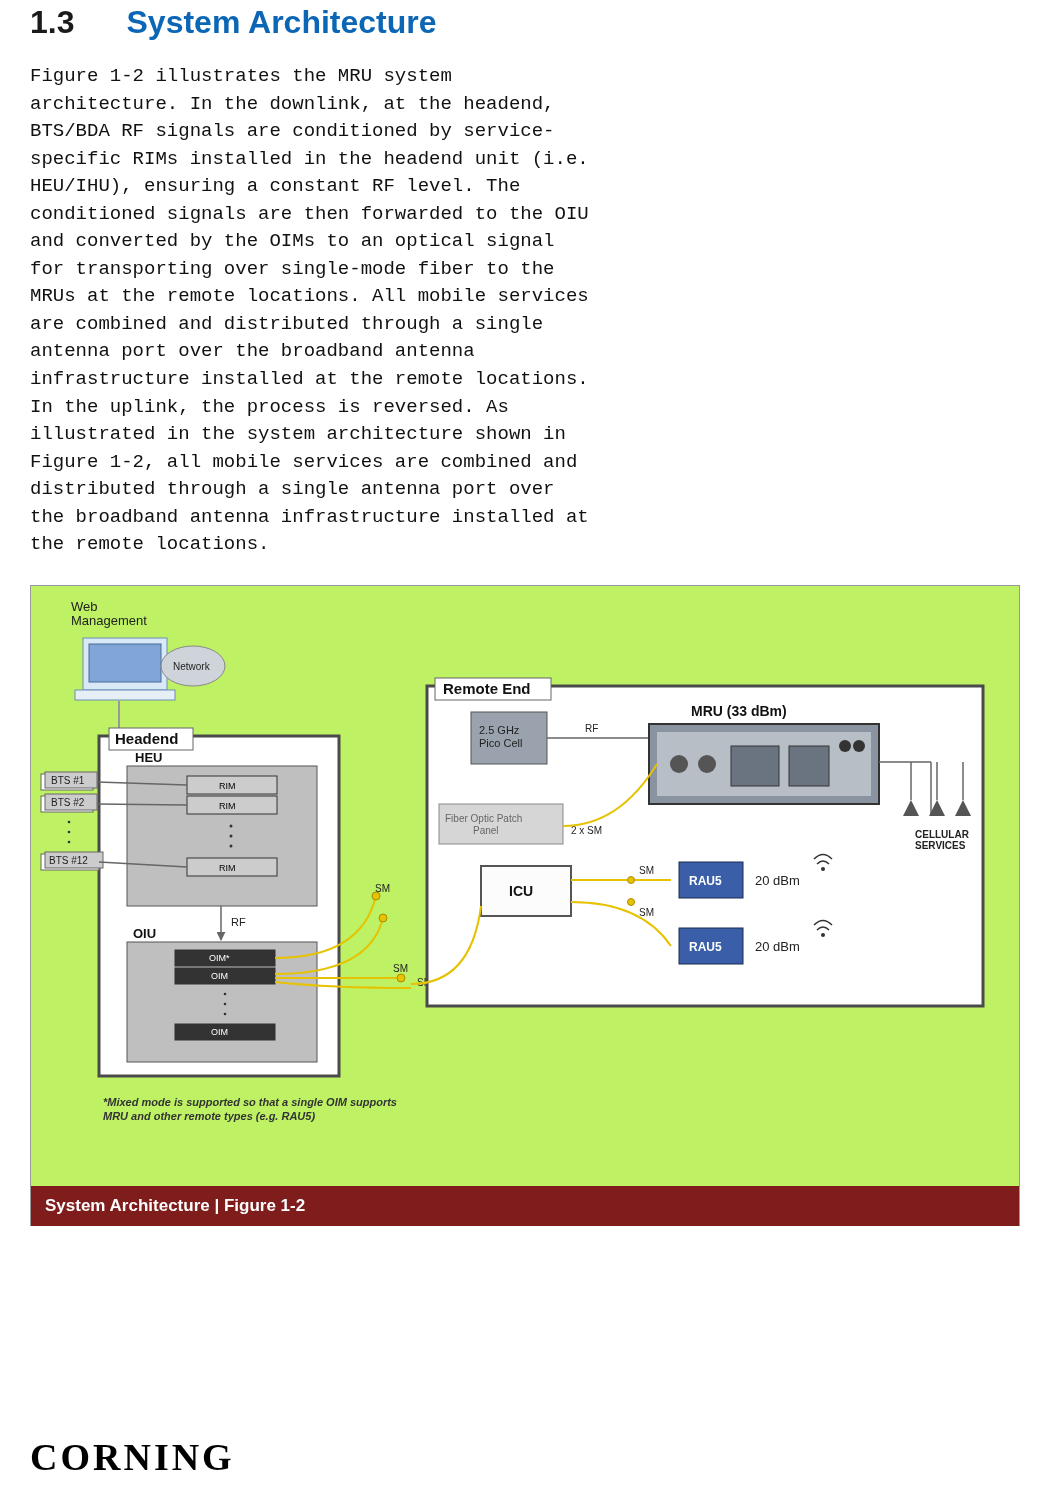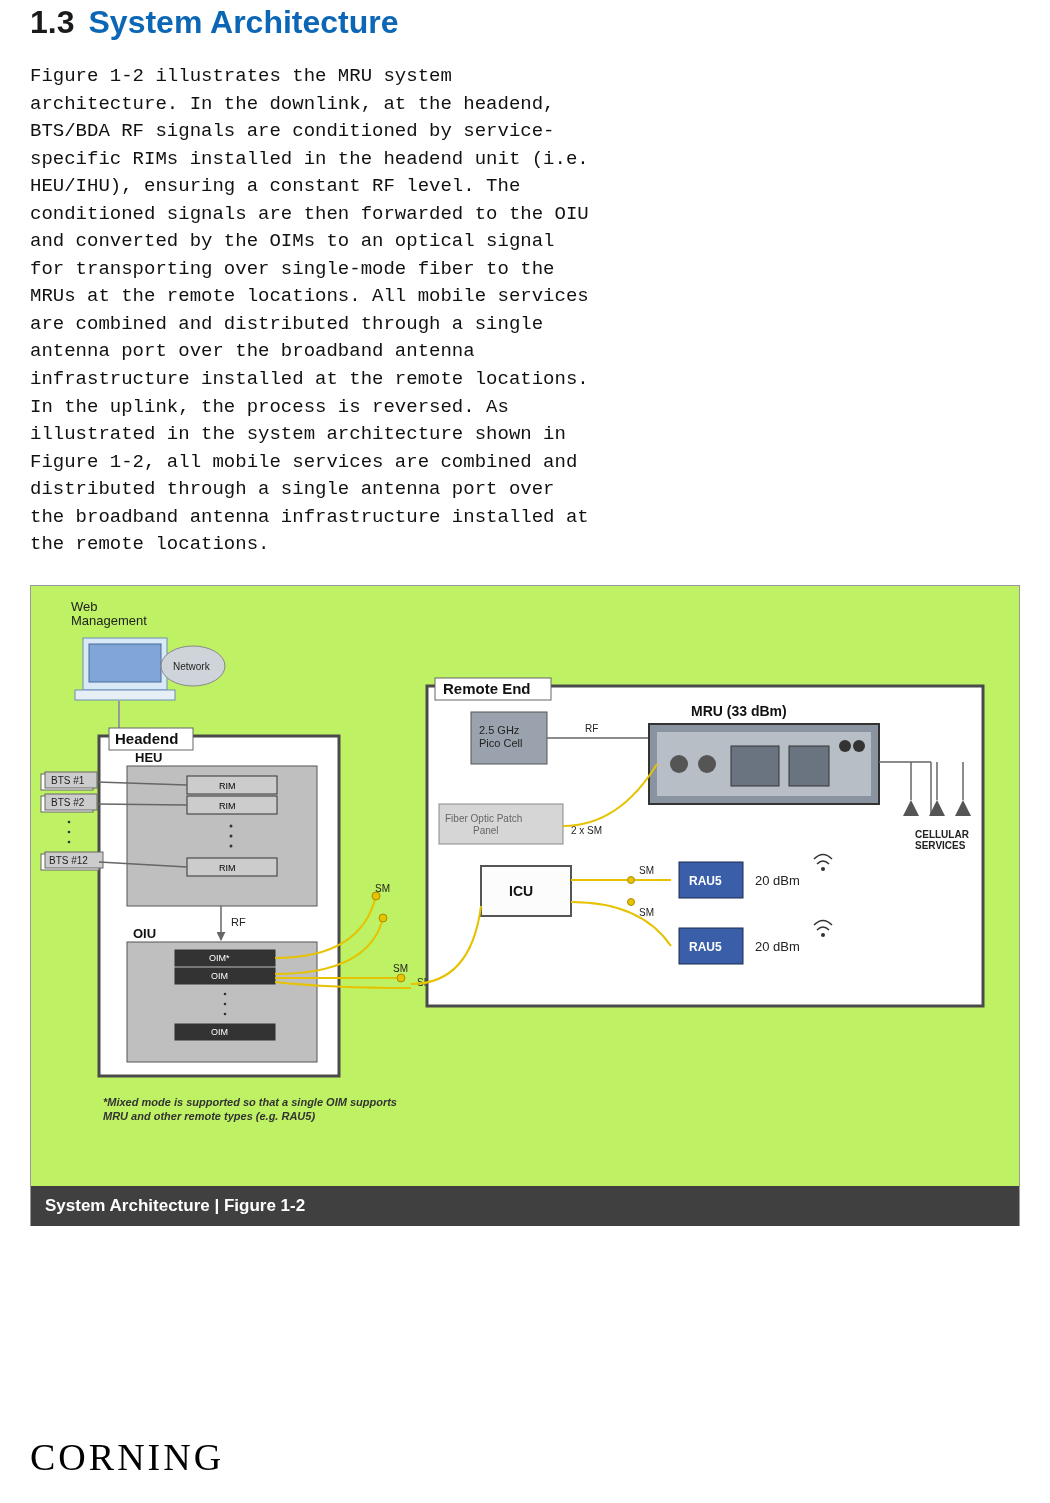--- a/index.html
+++ b/index.html
@@ -1,26 +1,26 @@
 <!DOCTYPE html>
 <html><head>
 <meta charset="utf-8">
 <style>
 * { box-sizing: border-box; margin: 0; padding: 0; }
 body { width: 1050px; height: 1503px; background: #fff; font-family: Arial, sans-serif; color: #000; position: relative; }
 .page { padding: 0 30px; }
-.heading { display: flex; gap: 14px; align-items: baseline; margin-top: 4px; margin-bottom: 22px; }
+.heading { display: flex; gap: 4px; align-items: baseline; margin-top: 4px; margin-bottom: 22px; }
 .heading .num { font-size: 32px; font-weight: 700; color: #1a1a1a; }
-.heading .title { font-size: 32px; font-weight: 700; color: #0b66b5; }
+.heading .title { font-size: 32px; font-weight: 700; color: #0b66b5; margin-left: 48px; }
 .body-text { font-family: Liberation Mono, monospace; font-size: 19px; line-height: 1.45; max-width: 570px; color: #111; }
 .figure-wrap { margin-top: 26px; border: 1px solid #999; border-bottom: none; }
 .figure-inner { position: relative; height: 600px; background: #bef264; overflow: hidden; }
-.caption { background: #404040; color: #fff; font-size: 17px; font-weight: 600; padding: 10px 14px; }
+.caption { background: #7f1d1d; color: #fff; font-size: 17px; font-weight: 600; padding: 10px 14px; }
 .footer { position: absolute; bottom: 24px; left: 30px; right: 30px; display: flex; justify-content: space-between; align-items: flex-end; }
-.brand { font-family: Georgia, serif; font-size: 38px; letter-spacing: 3px; font-weight: 400; }
+.brand { font-family: Georgia, serif; font-size: 38px; letter-spacing: 3px; font-weight: 700; }
 .page-info { font-size: 18px; color: #222; font-family: Calibri, Arial, sans-serif; }
 
 svg text { font-family: Arial, sans-serif; }
 .rim { fill: #ccc; stroke: #333; stroke-width: 1; }
 .rimtxt { font-size: 9px; fill: #000; }
 .bts { fill: #fff; stroke: #666; }
 .bts2 { fill: #ccc; stroke: #666; }
 .lbl { font-size: 11px; fill: #222; }
 .lblbig { font-size: 13px; fill: #111; font-weight: bold; }
 .yellowline { stroke: #e6c200; stroke-width: 2; fill: none; }

